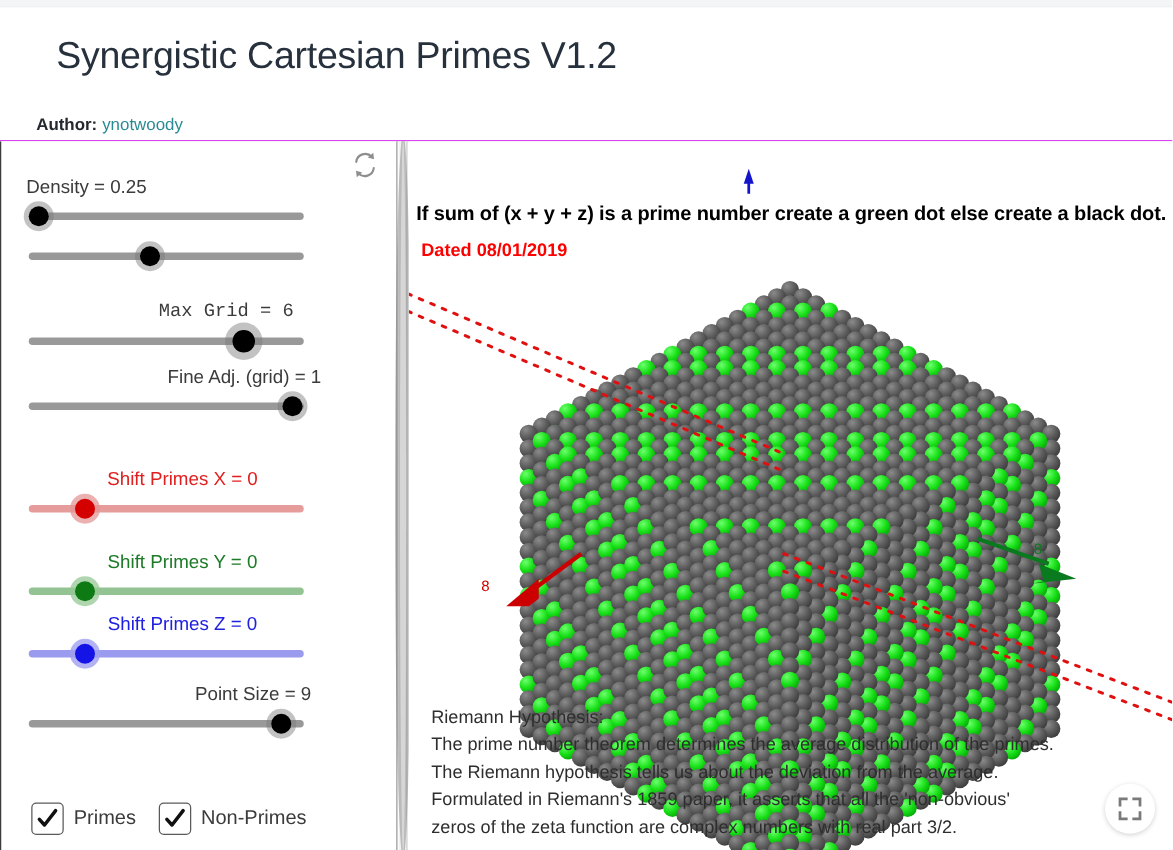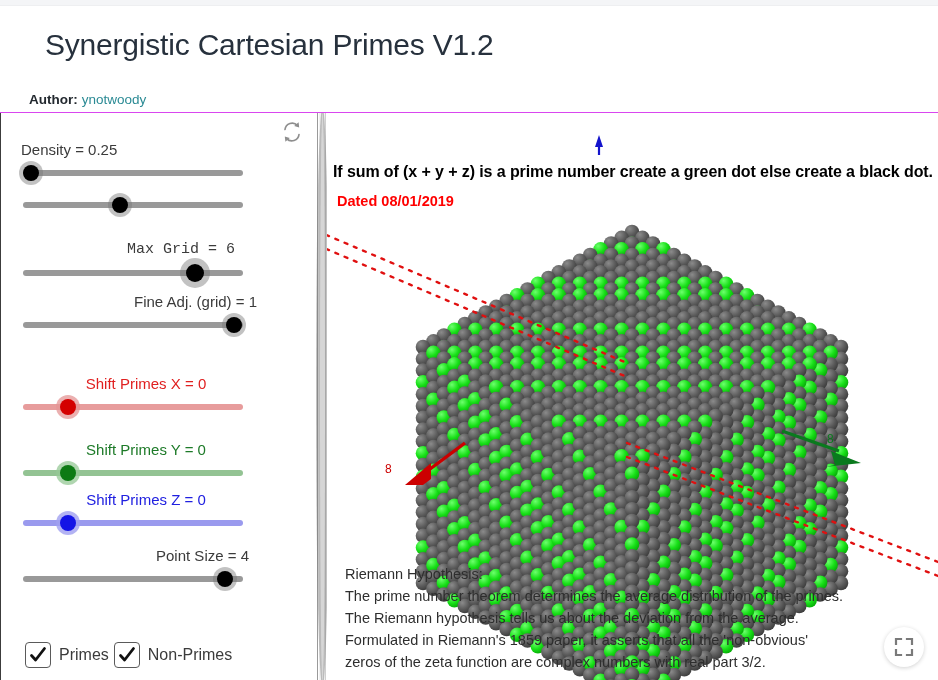--- a/index.html
+++ b/index.html
@@ -141,21 +141,21 @@
   .thumb.hx { background: #d40000; box-shadow: 0 0 0 4px rgba(228,150,150,0.75); }
   .thumb.hy { background: #0d7a14; box-shadow: 0 0 0 4px rgba(150,200,150,0.75); }
   .thumb.hz { background: #1414e6; box-shadow: 0 0 0 4px rgba(160,160,240,0.8); }
 
   
   #checkbox-row {
     position: absolute;
     left: 24px; bottom: 12px;
     display: flex;
     align-items: center;
-    gap: 5px;
+    gap: 18px;
   }
   .cb-group { display: flex; align-items: center; gap: 8px; }
   .cb-box {
     width: 26px; height: 26px;
     border: 1.5px solid #5a5a5a;
     border-radius: 4px;
     background: #fff;
     position: relative;
     cursor: pointer;
   }
@@ -286,21 +286,21 @@
 
       <div class="slider-row" style="top:378px;">
         <div class="slider-label center lbl-z">Shift Primes Z = 0</div>
         <div class="track-wrap">
           <div class="track tz" style="left:22px; right:76px;"></div>
           <div class="thumb hz" style="left:59px;"></div>
         </div>
       </div>
 
       <div class="slider-row" style="top:434px;">
-        <div class="slider-label right" style="padding-right:70px;">Point Size = 4</div>
+        <div class="slider-label right" style="padding-right:70px;">Point Size = 9</div>
         <div class="track-wrap">
           <div class="track" style="left:22px; right:76px;"></div>
           <div class="thumb" style="left:216px;"></div>
         </div>
       </div>
 
       <div id="checkbox-row">
         <div class="cb-group">
           <div class="cb-box">
             <svg width="20" height="20" viewBox="0 0 20 20">

